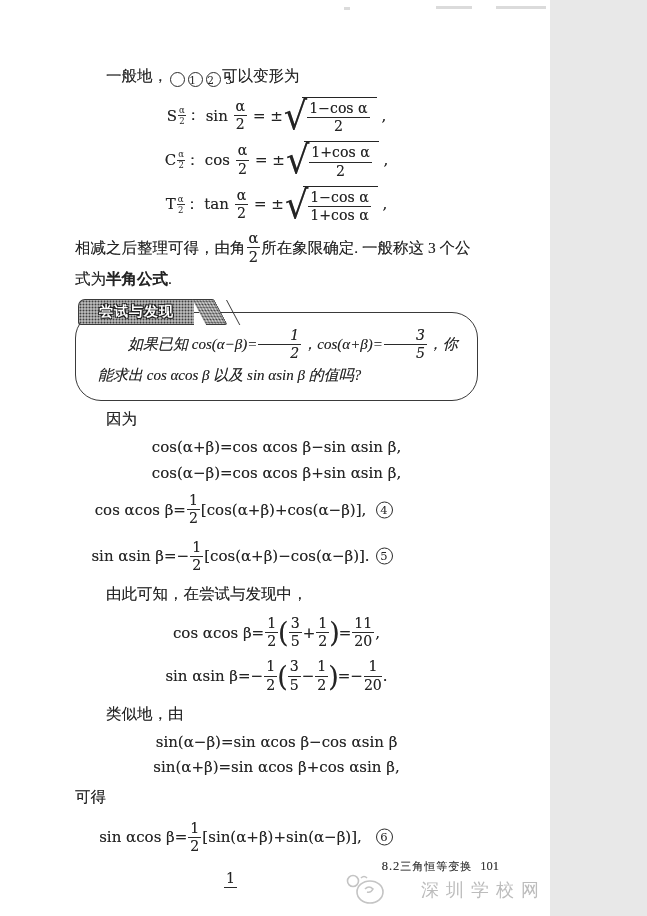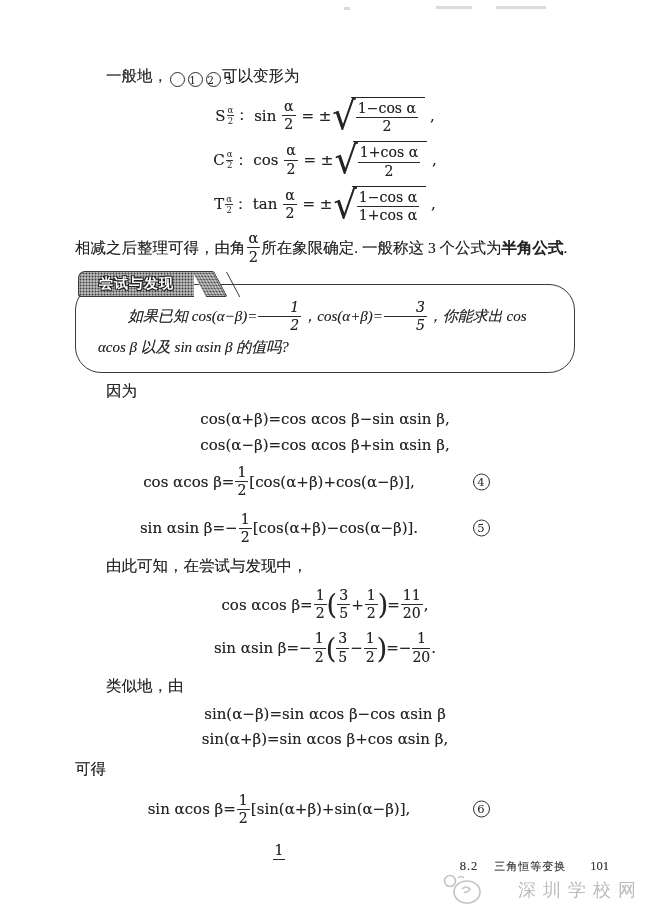--- a/index.html
+++ b/index.html
@@ -1,18 +1,18 @@
 <!DOCTYPE html>
 <html><head>
 <meta charset="utf-8">
 <style>
   html,body{margin:0;padding:0;background:#e8e8e8;}
   .page{
     position:relative;
-    width:647px;height:916px;
+    width:550px;height:916px;
     background:#ffffff;
     box-sizing:border-box;
     padding:62px 72px 0 75px;
     overflow:hidden;
     font-family:"Liberation Serif","DejaVu Serif",serif;
     color:#242424;
     font-size:15.5px;
     text-shadow:0 0 0.4px rgba(40,40,40,0.5);
   }
   p{margin:0;}
@@ -75,21 +75,21 @@
     font-family:"Liberation Sans","DejaVu Sans",sans-serif;
     text-shadow:1px 1px 0 #1e1e1e,-1px -1px 0 #1e1e1e,1px -1px 0 #1e1e1e,-1px 1px 0 #1e1e1e;
   }
   .callout-box{
     position:relative;z-index:1;margin-top:-13px;background:#fff;
     border:1.4px solid #3a3a3a;border-radius:26px;
     padding:15px 16px 10px 22px;
   }
   .callout-text{font-style:italic;line-height:1.95;font-size:15px;}
   
-  .footer{position:absolute;right:38px;bottom:42px;display:flex;align-items:baseline;gap:16px;color:#3a3a3a;}
+  .footer{position:absolute;right:51px;bottom:42px;display:flex;align-items:baseline;gap:0;color:#3a3a3a;}
   .footer .sec{font-size:12.5px;letter-spacing:1px;}
   .footer .title{font-size:11px;letter-spacing:1px;}
   .footer .pageno{font-size:12.5px;margin-left:8px;}
   .watermark{position:absolute;right:4px;bottom:8px;display:flex;align-items:center;gap:28px;}
   .watermark .wm-text{color:#bcbcbc;font-size:18px;letter-spacing:7px;text-shadow:none;}
   
   .noise{position:absolute;background:#8a8a8a;opacity:0.30;filter:blur(0.6px);}
   .n1{left:344px;top:7px;width:6px;height:3px;}
   .n2{left:436px;top:6px;width:36px;height:3px;}
   .n3{left:496px;top:6px;width:50px;height:3px;}

